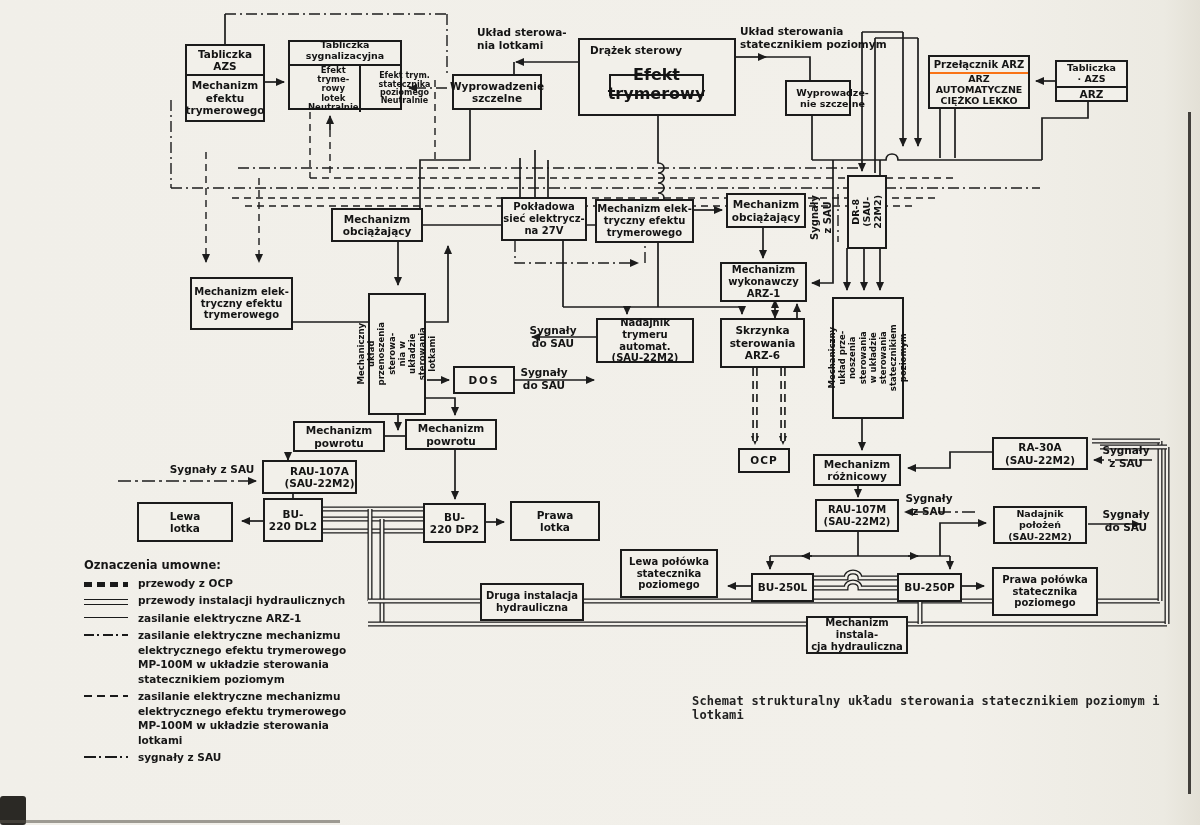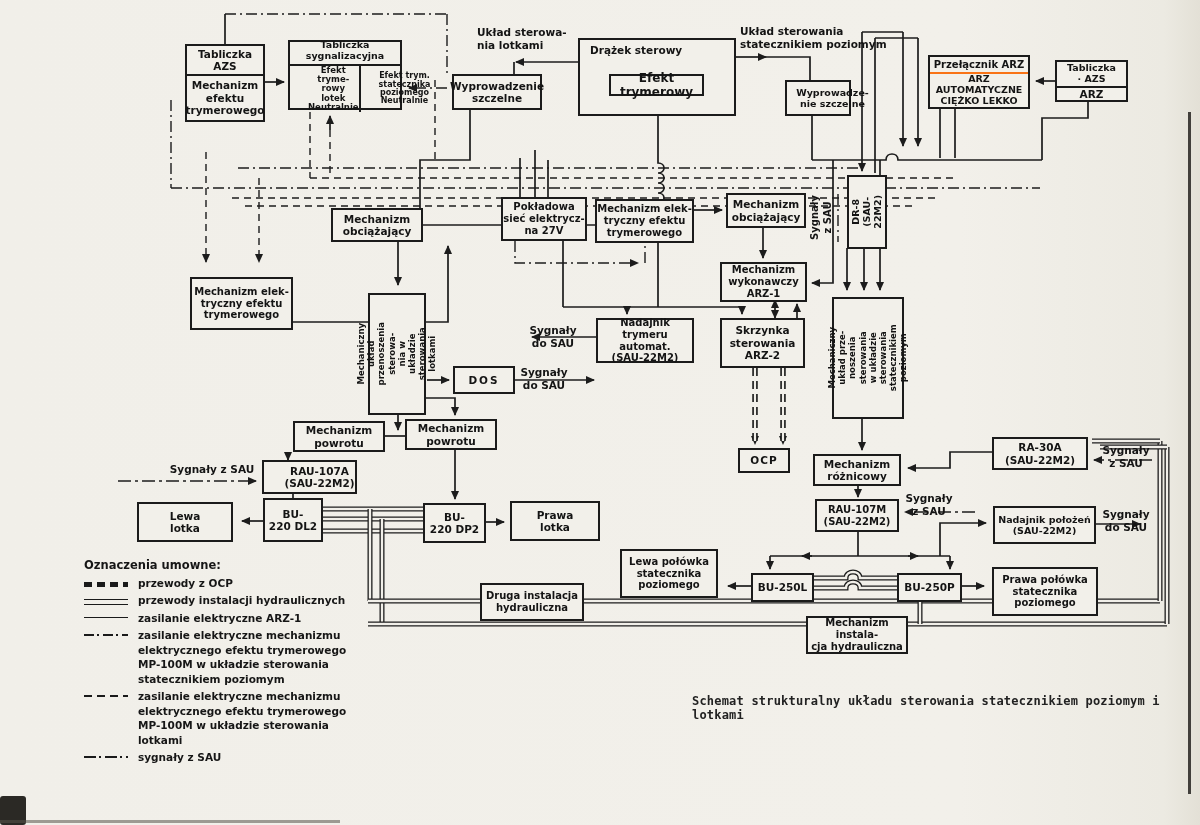--- a/index.html
+++ b/index.html
@@ -245,21 +245,21 @@
 </div>
 
 <div class="lab" style="left:477px;top:26px;width:90px;text-align:left;">Układ sterowa-
 nia lotkami</div>
 
 <div class="box" style="left:452px;top:74px;width:90px;height:36px;">Wyprowadzenie
 szczelne</div>
 
 <div class="box" style="left:578px;top:38px;width:158px;height:78px;">
   <span style="position:absolute;left:10px;top:4px;white-space:nowrap;">Drążek sterowy</span>
-  <div class="box" style="left:29px;top:34px;width:95px;height:22px;font-size:12px;">Efekt trymerowy</div>
+  <div class="box" style="left:29px;top:34px;width:95px;height:22px;font-size:16px;">Efekt trymerowy</div>
 </div>
 
 <div class="lab" style="left:740px;top:25px;width:150px;text-align:left;">Układ sterowania
 statecznikiem poziomym</div>
 
 <div class="box" style="left:785px;top:80px;width:66px;height:36px;font-size:9.5px;padding-left:29px;">Wyprowadze-
 nie szczelne</div>
 
 <div class="box" style="left:928px;top:55px;width:102px;height:54px;flex-direction:column;padding:0;">
   <div style="border-bottom:2px solid #f97316;width:100%;flex:0 0 15px;display:flex;align-items:center;justify-content:center;font-size:10px;">Przełącznik ARZ</div>
@@ -312,21 +312,21 @@
 nia w układzie
 sterowania lotkami</div>
 </div>
 
 <div class="box" style="left:596px;top:318px;width:98px;height:45px;font-size:10px;">Nadajnik trymeru
 automat.
 (SAU-22M2)</div>
 
 <div class="box" style="left:720px;top:318px;width:85px;height:50px;">Skrzynka
 sterowania
-ARZ-2</div>
+ARZ-6</div>
 
 <div class="box vwrap" style="left:832px;top:297px;width:72px;height:122px;">
   <div class="vtext" style="width:122px;font-size:8.5px;line-height:1.2;">Mechaniczny układ prze-
 noszenia sterowania
 w układzie sterowania
 statecznikiem poziomym</div>
 </div>
 
 <div class="lab" style="left:525px;top:324px;width:56px;">Sygnały
 do SAU</div>
@@ -362,21 +362,21 @@
 <div class="box" style="left:992px;top:437px;width:96px;height:33px;">RA-30A
 (SAU-22M2)</div>
 <div class="lab" style="left:1100px;top:444px;width:52px;">Sygnały
 z SAU</div>
 
 <div class="box" style="left:815px;top:499px;width:84px;height:33px;font-size:10px;">RAU-107M
 (SAU-22M2)</div>
 <div class="lab" style="left:903px;top:492px;width:52px;">Sygnały
 z SAU</div>
 
-<div class="box" style="left:993px;top:506px;width:103px;height:38px;font-size:9.5px;">Nadajnik położeń
+<div class="box" style="left:993px;top:506px;width:94px;height:38px;font-size:9.5px;">Nadajnik położeń
 (SAU-22M2)</div>
 <div class="lab" style="left:1100px;top:508px;width:52px;">Sygnały
 do SAU</div>
 
 <div class="box" style="left:620px;top:549px;width:98px;height:49px;font-size:10px;">Lewa połówka
 statecznika
 poziomego</div>
 <div class="box" style="left:751px;top:573px;width:63px;height:29px;">BU-250L</div>
 <div class="box" style="left:897px;top:573px;width:65px;height:29px;">BU-250P</div>
 <div class="box" style="left:992px;top:567px;width:106px;height:49px;font-size:10px;">Prawa połówka

